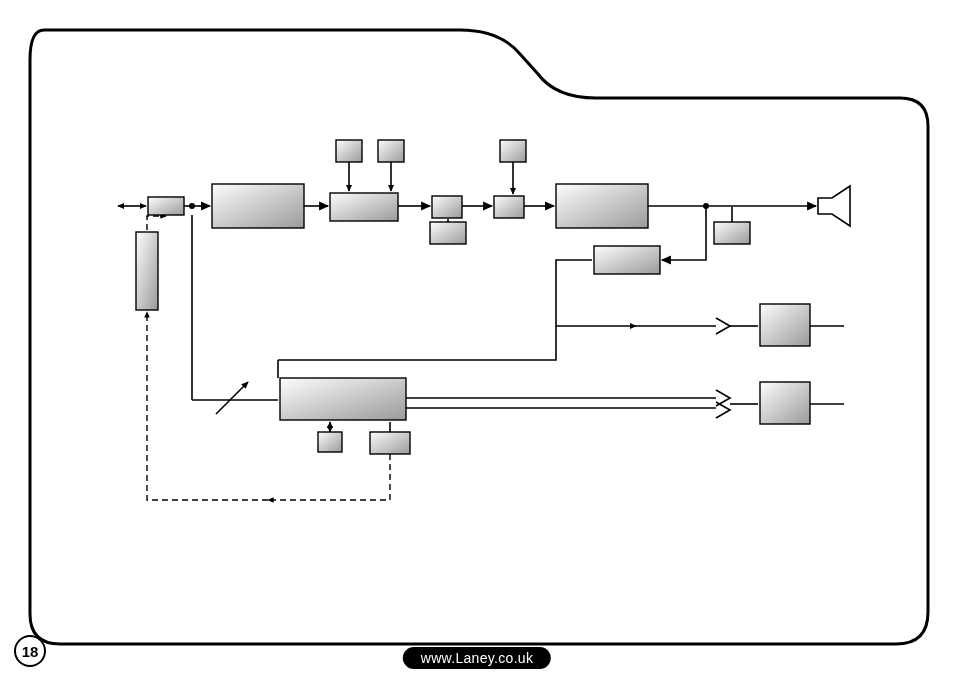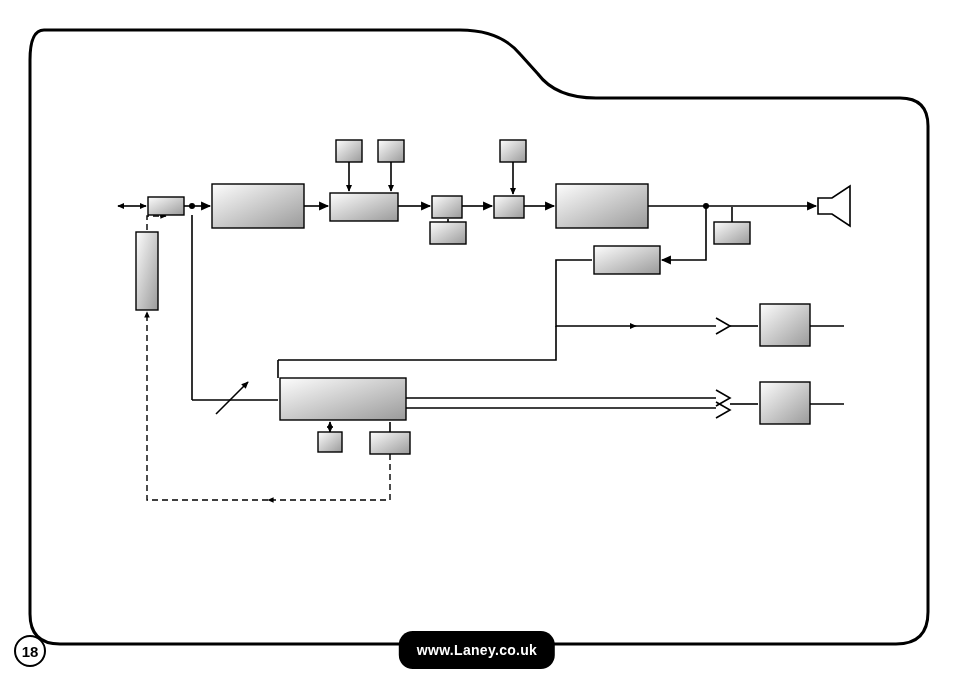--- a/index.html
+++ b/index.html
@@ -31,23 +31,23 @@
     font-size: 15px;
     background: #fff;
   }
   .url-pill {
     position: absolute;
     left: 50%;
     transform: translateX(-50%);
     bottom: 6px;
     background: #000;
     color: #fff;
-    padding: 11px 18px;
+    padding: 3px 18px;
     border-radius: 14px;
-    font-weight: 700;
+    font-weight: 400;
     font-size: 14px;
     letter-spacing: 0.3px;
   }
 </style>
 </head>
 <body>
 
 <div class="page">
 
   <svg width="954" height="675" viewBox="0 0 954 675">

